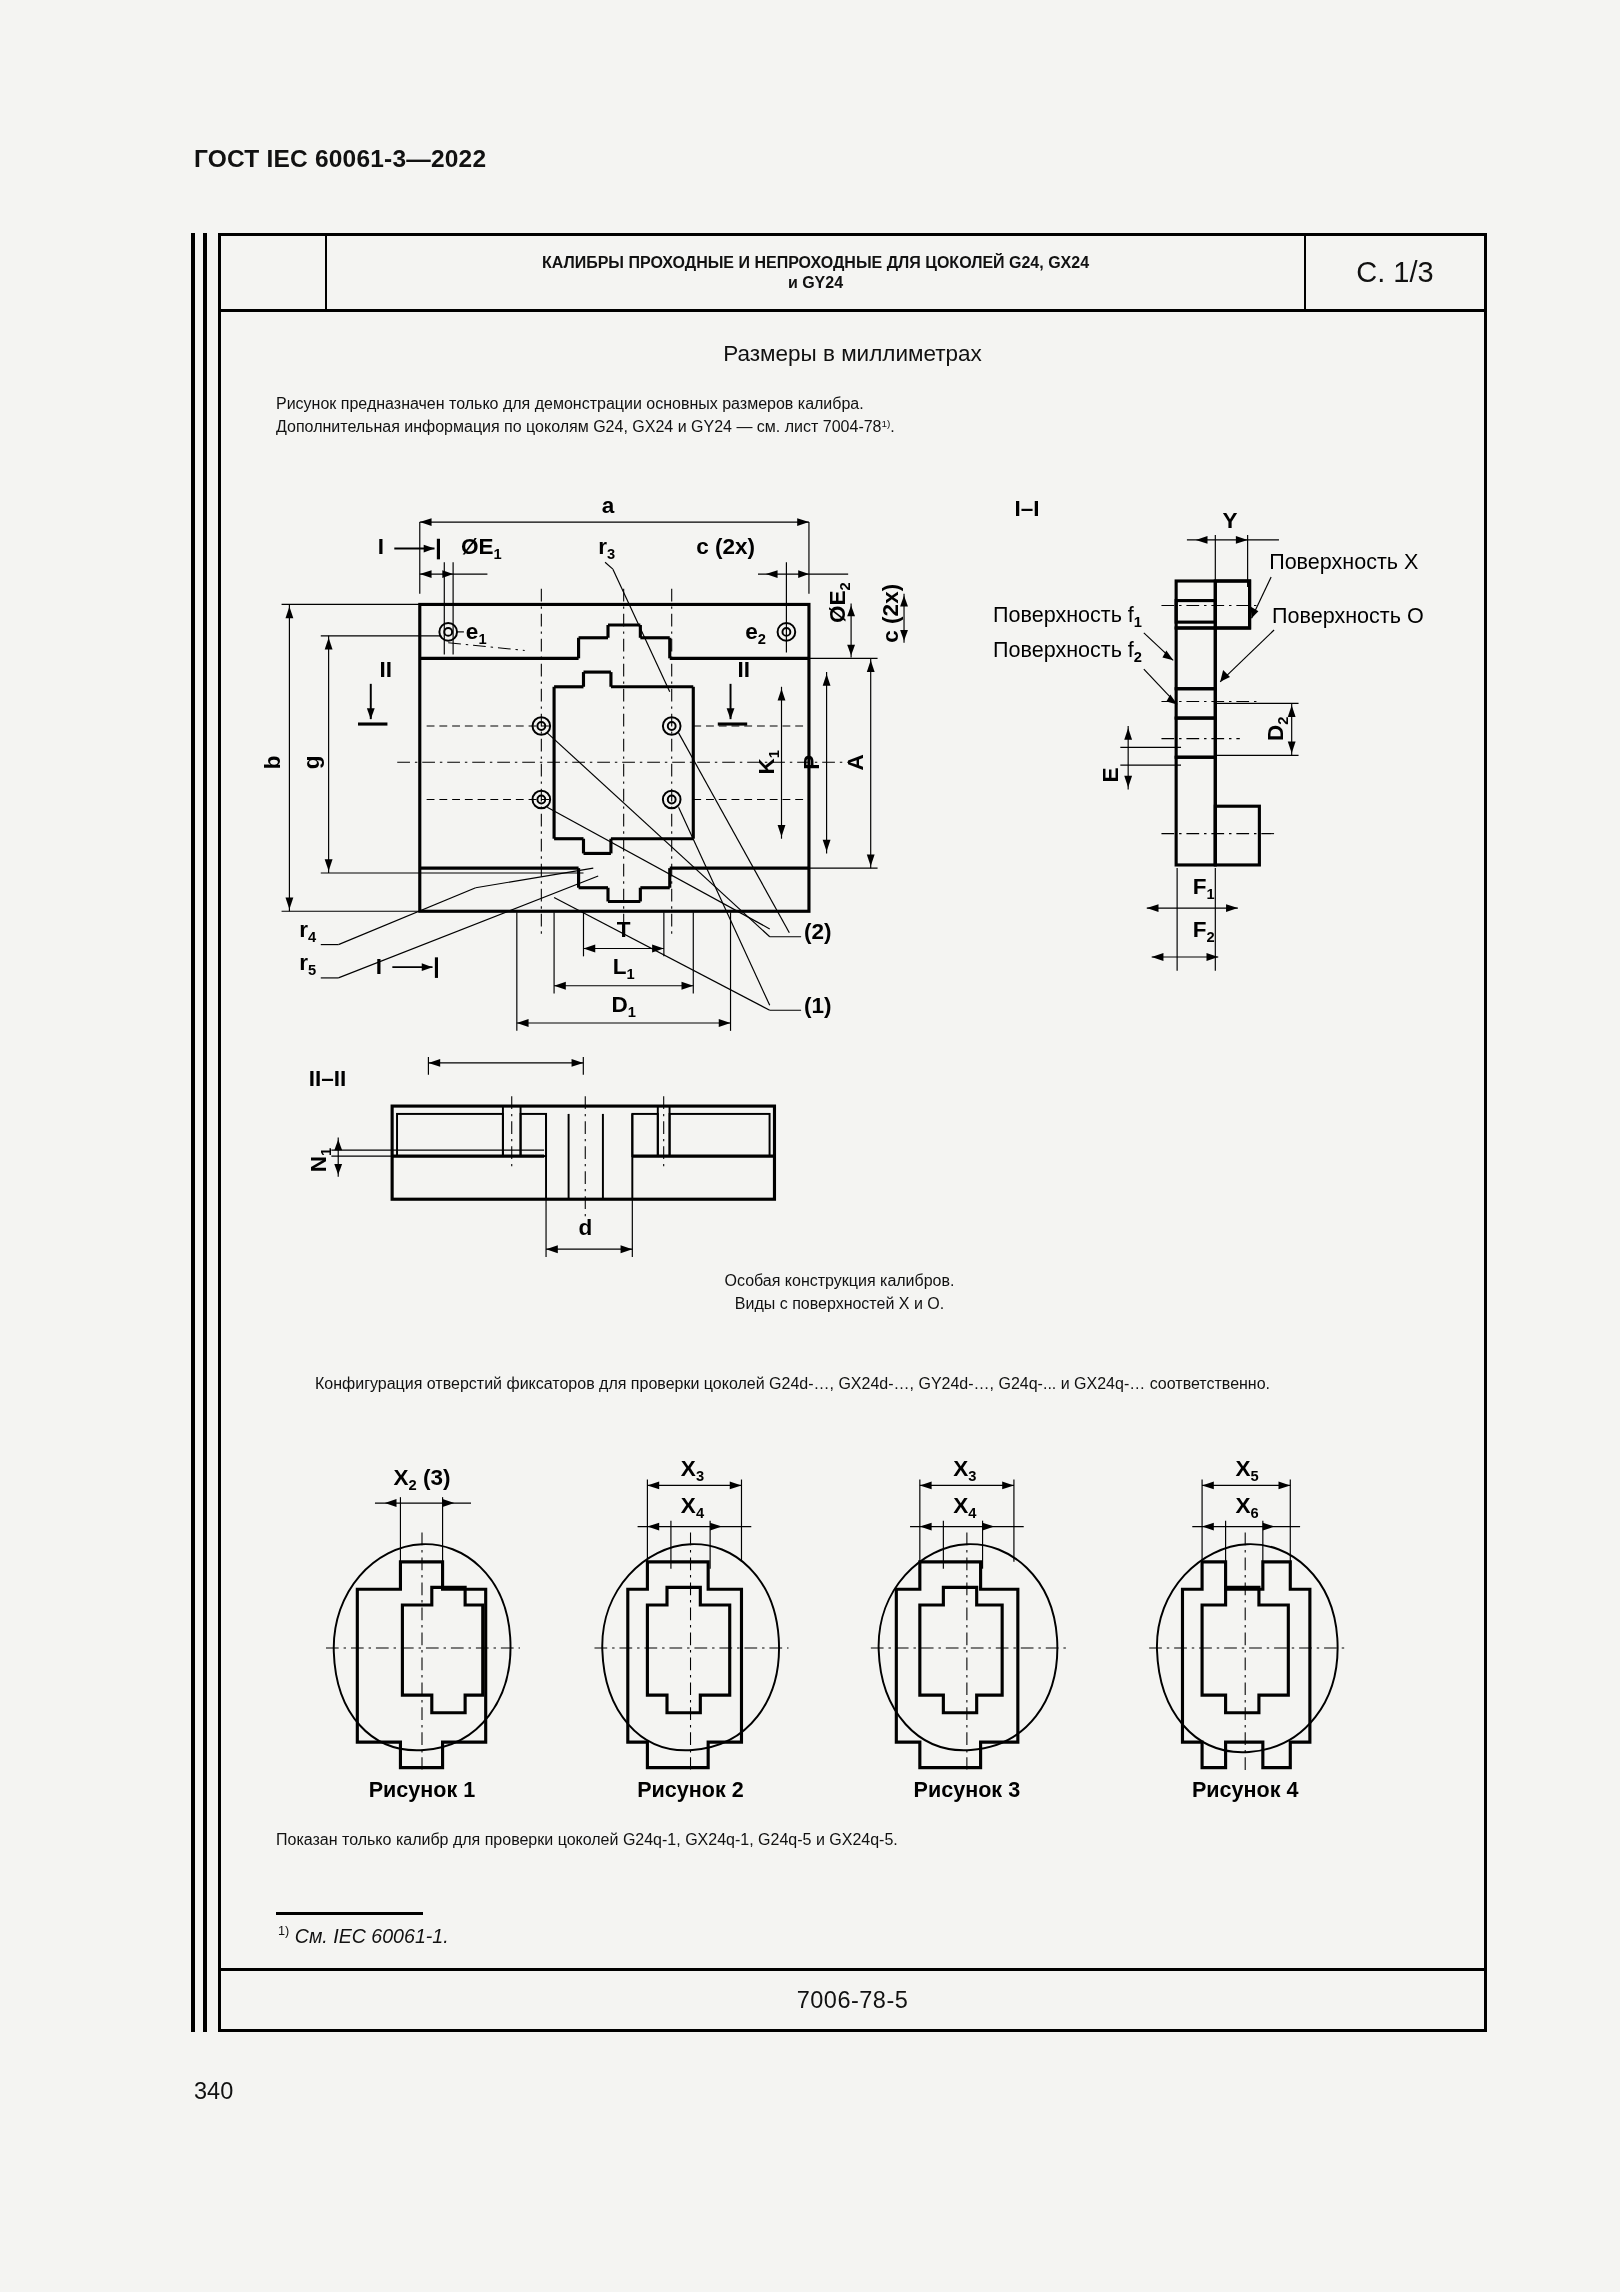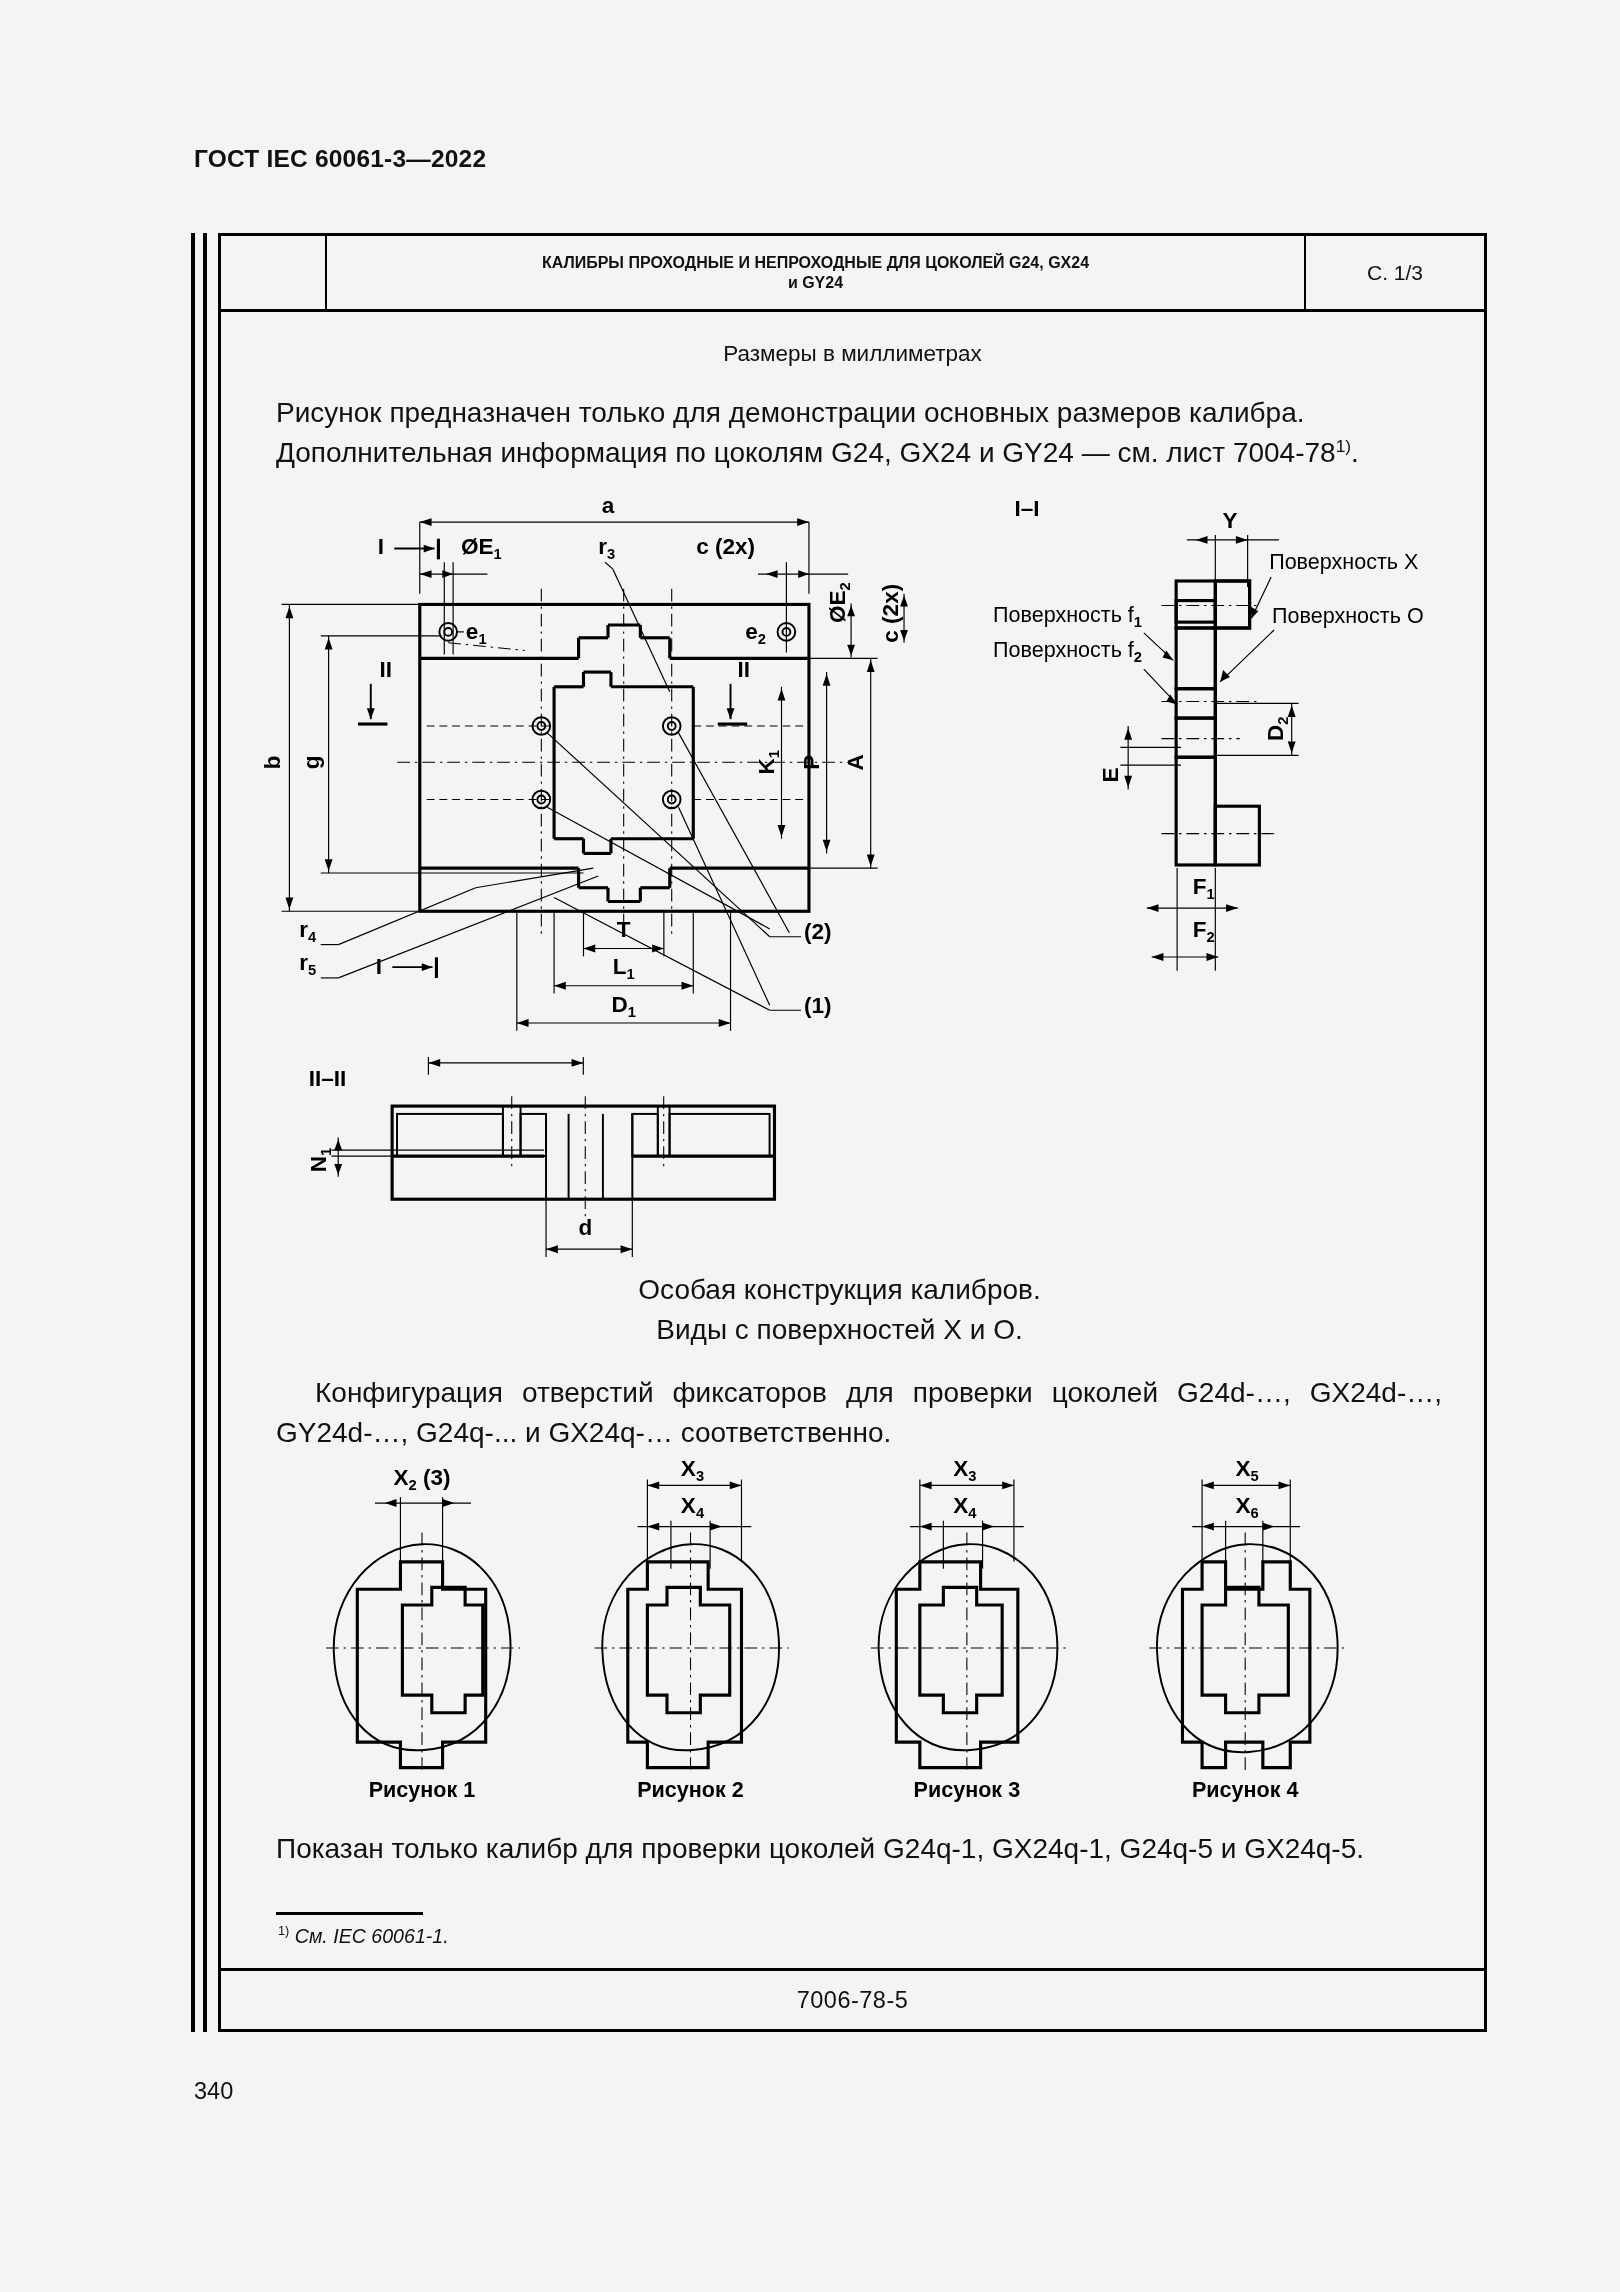--- a/index.html
+++ b/index.html
@@ -17,27 +17,27 @@
   #sheet-frame{position:absolute;left:218px;top:233px;width:1269px;height:1799px;
        border:3.9px solid #000;box-sizing:border-box;background:#f4f4f2;}
   
   #title-row{position:absolute;left:0;top:0;width:100%;height:76px;border-bottom:3.9px solid #000;box-sizing:border-box;}
   #title-cell-left{position:absolute;left:0;top:0;width:106px;height:100%;border-right:2.9px solid #000;box-sizing:border-box;}
   #sheet-title{position:absolute;left:106px;top:0;right:178px;height:100%;
       display:flex;align-items:center;justify-content:center;text-align:center;
       font-size:16px;font-weight:bold;line-height:1.25;padding:0 7.8px;box-sizing:border-box;
       border-right:2.9px solid #000;}
   #page-ref{position:absolute;right:0;top:0;width:178px;height:100%;
-      display:flex;align-items:center;justify-content:center;font-size:21px;}
+      display:flex;align-items:center;justify-content:center;font-size:29px;}
   
   #footer-row{position:absolute;left:0;bottom:0;width:100%;height:61px;border-top:3.9px solid #000;
       display:flex;align-items:center;justify-content:center;box-sizing:border-box;}
   #sheet-code{font-size:23.5px;font-weight:normal;letter-spacing:0.5px;}
   
-  .txt{position:absolute;font-size:28px;line-height:1.42;}
+  .txt{position:absolute;font-size:16px;line-height:1.42;}
   #units-note{left:0;right:0;top:102px;text-align:center;font-size:22.5px;position:absolute;}
   #intro-para{left:55px;top:157px;width:1157px;}
   #special-para{left:55px;top:1034px;width:1127px;text-align:center;}
   #config-para{left:55px;top:1137px;width:1166px;text-align:justify;text-indent:39px;}
   #bottom-note{left:55px;top:1593px;width:1166px;}
   #footnote-rule{position:absolute;left:55px;top:1676px;width:147px;height:2.9px;background:#000;}
   #footnote{position:absolute;left:57px;top:1688px;font-size:19.6px;font-style:italic;text-align:center;}
   #footnote sup{font-style:normal;font-size:12.7px;}
   .sup{font-size:.62em;vertical-align:0.55em;}
   

